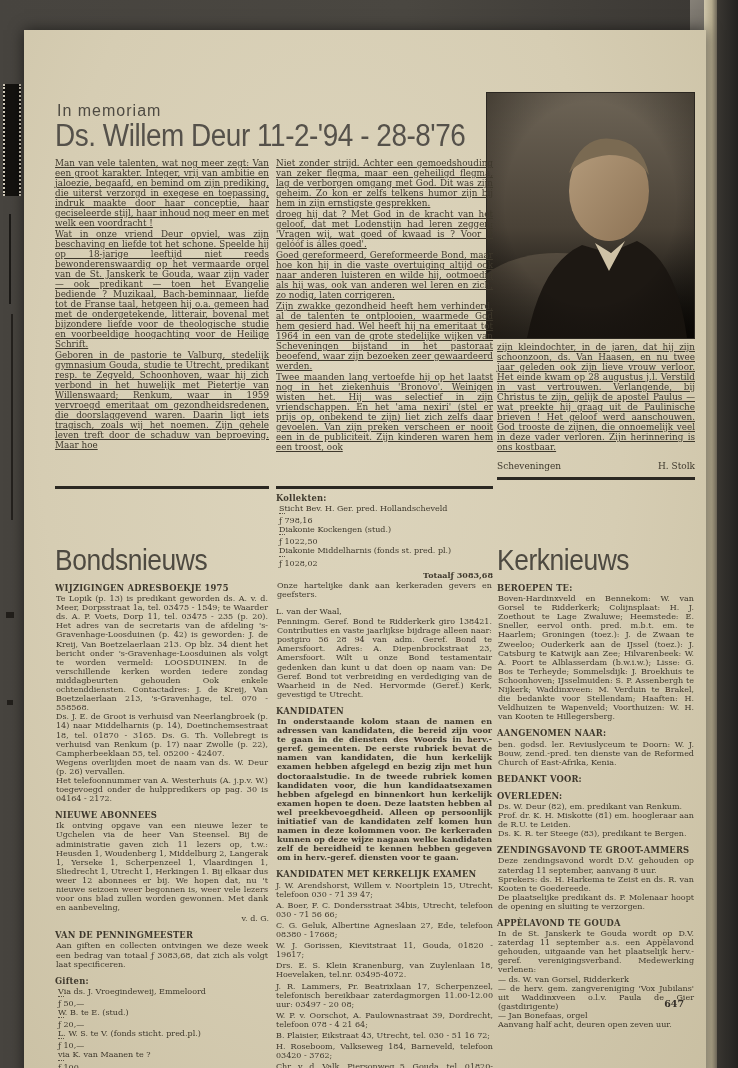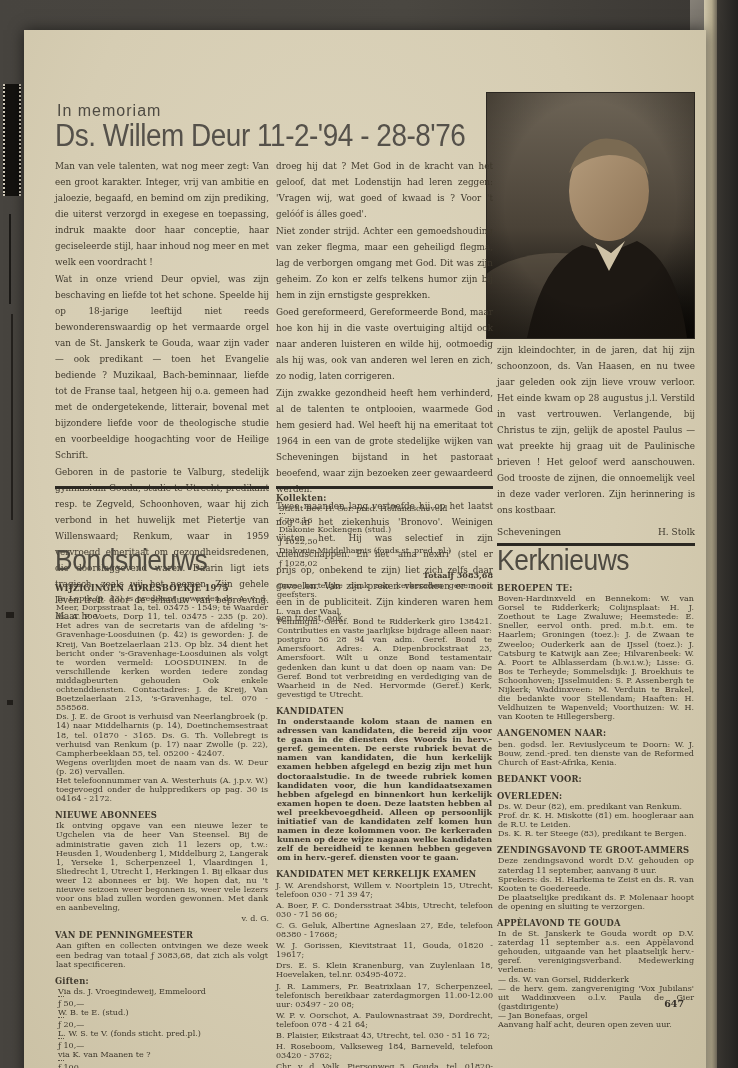--- a/index.html
+++ b/index.html
@@ -23,21 +23,21 @@
   
   .page{position:absolute;left:24px;top:30px;width:682px;height:1050px;
         background:radial-gradient(ellipse at 45% 35%, #ddd5bd 0%, #d6cdb3 55%, #c9bfa2 100%);
         box-shadow:0 0 14px rgba(0,0,0,.55);color:#3e382c;}
   .abs{position:absolute;}
   .kicker{font-family:"Liberation Sans", sans-serif;font-size:16px;color:#4e4a42;letter-spacing:1px;}
   .main-title{font-family:"Liberation Sans", sans-serif;font-size:31px;font-weight:400;color:#55514a;
               letter-spacing:-0.5px;transform:scaleX(.9);transform-origin:left;white-space:nowrap;}
   .big-heading{font-family:"Liberation Sans", sans-serif;font-size:30px;font-weight:400;color:#4e4a41;
               letter-spacing:-0.5px;transform:scaleX(.88);transform-origin:left;white-space:nowrap;}
-  .bodycol p{margin:0 0 1px 0;font-size:8.8px;line-height:16px;text-align:justify;}
+  .bodycol p{margin:0 0 1px 0;font-size:8.8px;line-height:10px;text-align:justify;text-decoration:underline;}
   .smallcol{font-size:8px;line-height:9.1px;}
   .smallcol p{margin:1px;text-align:justify;}
   .sec{margin-top:8px;}
   .sec-title{font-weight:bold;font-size:8.4px;letter-spacing:.2px;margin-bottom:1px;}
   .sec-body{white-space:pre-line;text-align:justify;}
   .rule{background:#2b2822;height:3px;}
   .leaders{display:flex;align-items:baseline;flex-direction:column;}
   .leaders .lbl{white-space:nowrap;}
   .leaders .dots{flex:1;border-bottom:1px dotted #5a5344;margin:0 3px 2px 3px;min-width:6px;}
   .leaders .amt{white-space:nowrap;}
@@ -93,22 +93,22 @@
         <rect width="207" height="245" fill="url(#vig)"></rect>
       </svg>
     </div>
 
     <div class="abs bodycol" style="left:31px;top:128px;width:214px;">
       <p>Man van vele talenten, wat nog meer zegt: Van een groot karakter. Integer, vrij van ambitie en jaloezie, begaafd, en bemind om zijn prediking, die uiterst verzorgd in exegese en toepassing, indruk maakte door haar conceptie, haar geciseleerde stijl, haar inhoud nog meer en met welk een voordracht !</p>
       <p>Wat in onze vriend Deur opviel, was zijn beschaving en liefde tot het schone. Speelde hij op 18-jarige leeftijd niet reeds bewonderenswaardig op het vermaarde orgel van de St. Janskerk te Gouda, waar zijn vader — ook predikant — toen het Evangelie bediende ? Muzikaal, Bach-beminnaar, liefde tot de Franse taal, hetgeen hij o.a. gemeen had met de ondergetekende, litterair, bovenal met bijzondere liefde voor de theologische studie en voorbeeldige hoogachting voor de Heilige Schrift.</p>
       <p>Geboren in de pastorie te Valburg, stedelijk gymnasium Gouda, studie te Utrecht, predikant resp. te Zegveld, Schoonhoven, waar hij zich verbond in het huwelijk met Pietertje van Willenswaard; Renkum, waar in 1959 vervroegd emeritaat om gezondheidsredenen, die doorslaggevend waren. Daarin ligt iets tragisch, zoals wij het noemen. Zijn gehele leven treft door de schaduw van beproeving. Maar hoe</p>
     </div>
     <div class="abs bodycol" style="left:252px;top:128px;width:217px;">
+      <p>Niet zonder strijd. Achter een gemoedshouding van zeker flegma, maar een geheiligd flegma, lag de verborgen omgang met God. Dit was zijn geheim. Zo kon er zelfs telkens humor zijn bij hem in zijn ernstigste gesprekken.</p>
       <p>droeg hij dat ? Met God in de kracht van het geloof, dat met Lodenstijn had leren zeggen: 'Vragen wij, wat goed of kwaad is ? Voor 't gelóóf is álles goed'.</p>
-      <p>Niet zonder strijd. Achter een gemoedshouding van zeker flegma, maar een geheiligd flegma, lag de verborgen omgang met God. Dit was zijn geheim. Zo kon er zelfs telkens humor zijn bij hem in zijn ernstigste gesprekken.</p>
       <p>Goed gereformeerd, Gereformeerde Bond, maar hoe kon hij in die vaste overtuiging altijd ook naar anderen luisteren en wilde hij, ootmoedig als hij was, ook van anderen wel leren en zich, zo nodig, laten corrigeren.</p>
       <p>Zijn zwakke gezondheid heeft hem verhinderd, al de talenten te ontplooien, waarmede God hem gesierd had. Wel heeft hij na emeritaat tot 1964 in een van de grote stedelijke wijken van Scheveningen bijstand in het pastoraat beoefend, waar zijn bezoeken zeer gewaardeerd werden.</p>
       <p>Twee maanden lang vertoefde hij op het laatst nog in het ziekenhuis 'Bronovo'. Weinigen wisten het. Hij was selectief in zijn vriendschappen. En het 'ama nexiri' (stel er prijs op, onbekend te zijn) liet zich zelfs daar gevoelen. Van zijn preken verscheen er nooit een in de publiciteit. Zijn kinderen waren hem een troost, ook</p>
     </div>
     <div class="abs bodycol" style="left:473px;top:312px;width:198px;">
       <p>zijn kleindochter, in de jaren, dat hij zijn schoonzoon, ds. Van Haasen, en nu twee jaar geleden ook zijn lieve vrouw verloor. Het einde kwam op 28 augustus j.l. Verstild in vast vertrouwen. Verlangende, bij Christus te zijn, gelijk de apostel Paulus — wat preekte hij graag uit de Paulinische brieven ! Het geloof werd aanschouwen. God trooste de zijnen, die onnoemelijk veel in deze vader verloren. Zijn herinnering is ons kostbaar.</p>
       <div class="signoff">
         <span>Scheveningen</span>
         <span>H. Stolk</span>
       </div>

